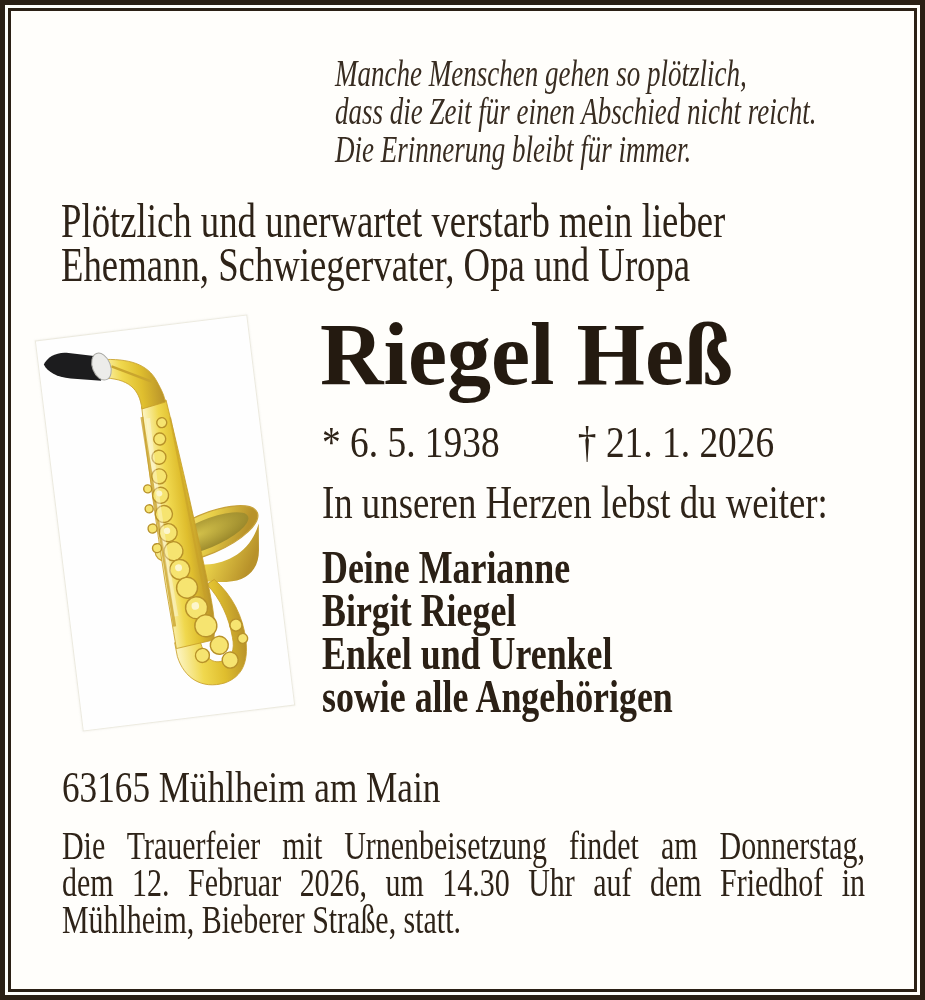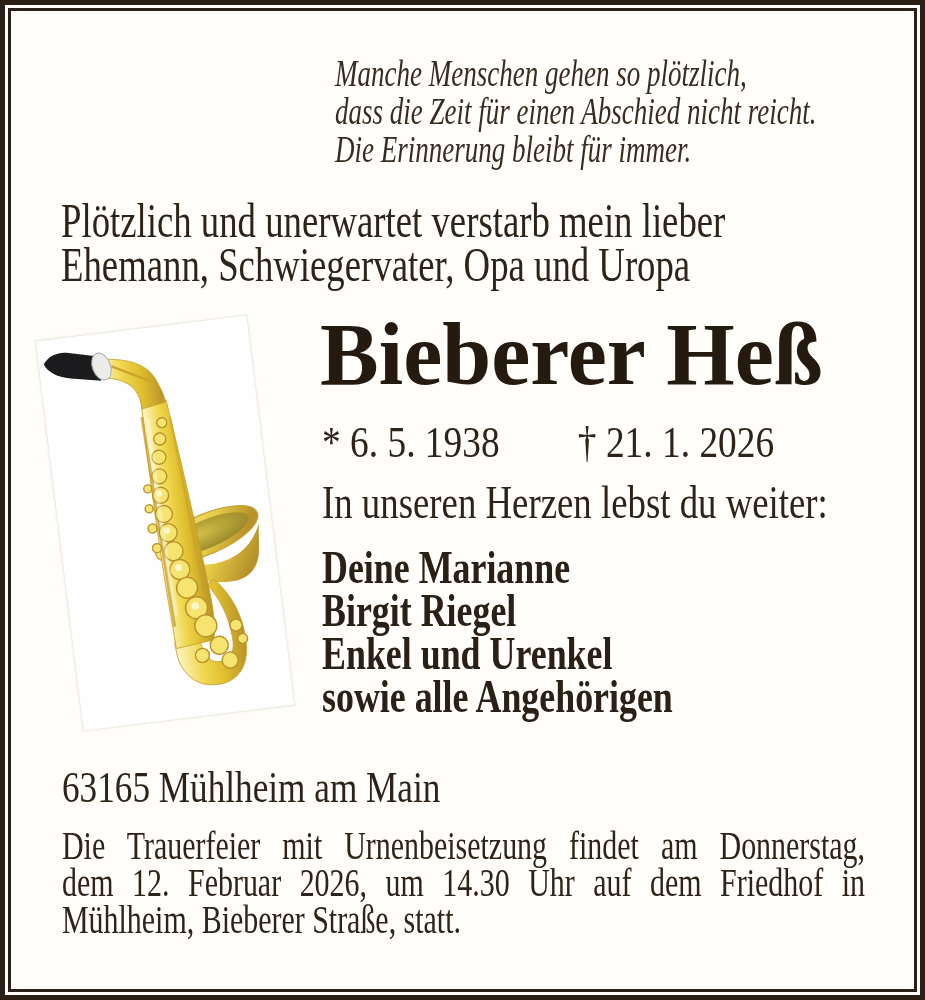--- a/index.html
+++ b/index.html
@@ -149,21 +149,21 @@
       <g fill="#ffffff" opacity="0.65">
         <circle cx="104" cy="166" r="3"></circle>
         <circle cx="107" cy="204" r="3.2"></circle>
         <circle cx="114" cy="242" r="3.5"></circle>
         <circle cx="126" cy="282" r="3.8"></circle>
         <path d="M 100 90 C 99 150 100 220 104 290 L 108 290 C 104 220 103 150 104 90 Z" opacity="0.5"></path>
       </g>
     </svg>
   </div>
 
-  <div class="abs name">Bieberer Heß</div>
+  <div class="abs name">Riegel Heß</div>
 
   <div class="abs dates">
     <span class="birth">* 6. 5. 1938</span>
     <span class="death">† 21. 1. 2026</span>
   </div>
 
   <div class="abs tribute">In unseren Herzen lebst du weiter:</div>
 
   <div class="abs mourners">
     <div>Deine Marianne</div>

